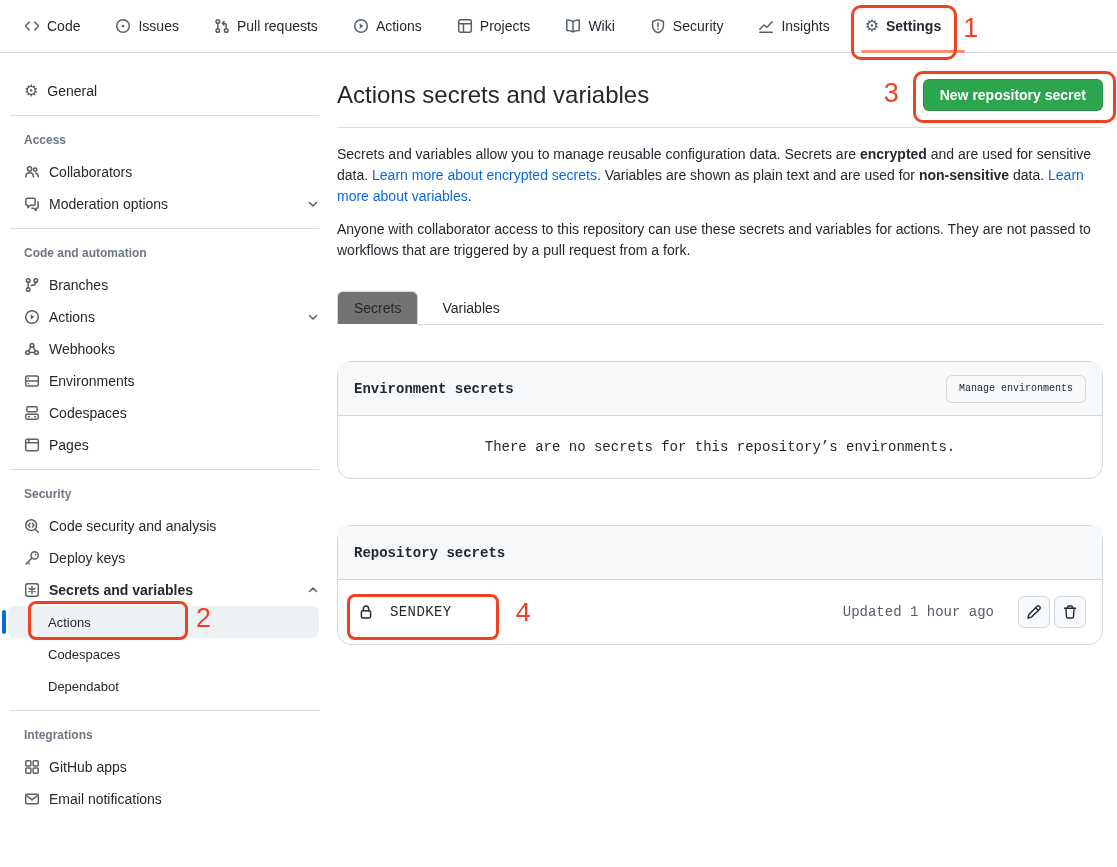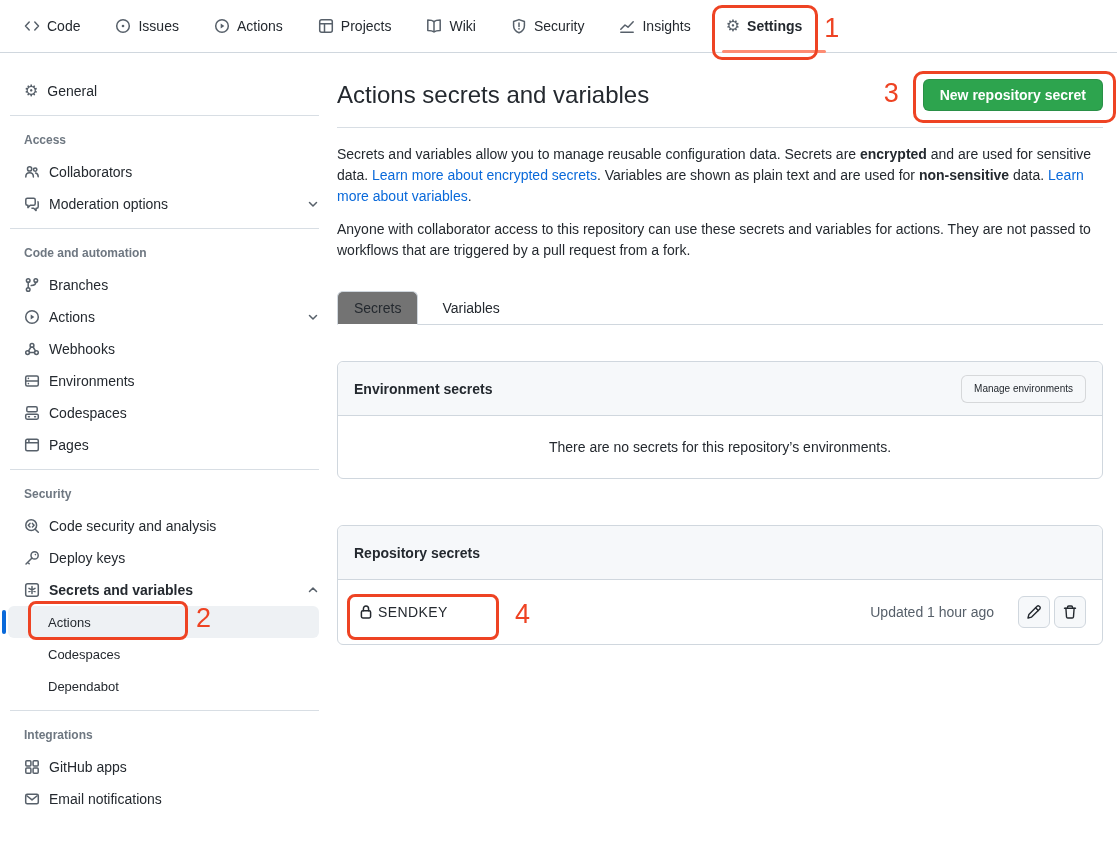--- a/index.html
+++ b/index.html
@@ -52,36 +52,36 @@
   .para { font-size:14px; line-height:21px; margin:16px 0 0 0; }
   .para + .para { margin-top:12px; }
   .para a { color:#0969da; text-decoration:none; cursor:pointer; }
   .para strong { font-weight:700; }
 
   .tabs { display:flex; margin-top:30px; border-bottom:1px solid #d0d7de; align-items:flex-end; }
   .tab { padding:8px 16px; font-size:14px; color:#24292f; cursor:pointer; }
   .tab.active { background:#737373; border:1px solid #d0d7de; border-bottom:1px solid #fff; border-radius:6px 6px 0 0; margin-bottom:-1px; }
   .tab + .tab { margin-left:8px; }
 
-  .card { border:1px solid #d0d7de; border-radius:6px; margin-top:36px; background:#fff; }
+  .card { border:1px solid #d0d7de; border-radius:14px; margin-top:36px; background:#fff;font-family:Liberation Mono, monospace; }
   .card.repo { margin-top:46px; }
   .card-header {
     background:#f6f8fa; padding:12px 16px; display:flex; justify-content:space-between; align-items:center;
     border-bottom:1px solid #d0d7de; border-radius:6px 6px 0 0; min-height:54px;
   }
   .card-title { font-size:14px; font-weight:700; }
   .btn-secondary {
     height:28px; padding:0 12px; font-size:10px; font-weight:500; color:#24292f;
     background:#f6f8fa; border:1px solid rgba(31,35,40,0.15); border-radius:6px; cursor:pointer;
     font-family:inherit;
   }
   .card-empty { padding:23px 16px; text-align:center; font-size:14px; color:#24292f; }
 
   .secret-row { display:flex; align-items:center; padding:16px; }
-  .secret-left { display:flex; align-items:center; gap:4px; position:relative; margin-left:4px; }
+  .secret-left { display:flex; align-items:center; gap:16px; position:relative; margin-left:4px; }
   .secret-name { font-size:14px; letter-spacing:0.4px; color:#24292f; }
   .secret-right { margin-left:auto; display:flex; align-items:center; gap:4px; }
   .updated { color:#57606a; font-size:14px; margin-right:20px; }
   .icon-btn {
     width:32px; height:32px; background:#f6f8fa; border:1px solid #d0d7de; border-radius:6px;
     display:flex; align-items:center; justify-content:center; color:#24292f; cursor:pointer;
   }
 </style>
 </head>
 <body>
@@ -96,20 +96,32 @@
     <span class="lbl">Code</span>
   </div>
   <div class="navitem">
     <span class="ic">
         <svg class="oi" viewBox="0 0 16 16" fill="none" stroke="currentColor" stroke-width="1.5">
           <circle cx="8" cy="8" r="6.3"></circle>
           <circle cx="8" cy="8" r="1.3" fill="currentColor" stroke="none"></circle>
         </svg>
       </span>
     <span class="lbl">Issues</span>
+  </div>
+  <div class="navitem">
+    <span class="ic">
+        <svg class="oi" viewBox="0 0 16 16" fill="none" stroke="currentColor" stroke-width="1.5" stroke-linecap="round" stroke-linejoin="round">
+          <circle cx="3.8" cy="3.5" r="1.8"></circle>
+          <circle cx="3.8" cy="12.5" r="1.8"></circle>
+          <circle cx="12.2" cy="12.5" r="1.8"></circle>
+          <path d="M3.8 5.3v5.4M12.2 10.7V7.4c0-1.5-1-2.2-2.4-2.2H8.6"></path>
+          <path d="M10 3.5 8.4 5.2 10 6.9"></path>
+        </svg>
+      </span>
+    <span class="lbl">Pull requests</span>
   </div>
   <div class="navitem">
     <span class="ic">
         <svg class="oi" viewBox="0 0 16 16" fill="none" stroke="currentColor" stroke-width="1.5">
           <circle cx="8" cy="8" r="6.3"></circle>
           <path d="M6.7 5.6 10.3 8l-3.6 2.4z" fill="currentColor" stroke="none"></path>
         </svg>
       </span>
     <span class="lbl">Actions</span>
   </div>

